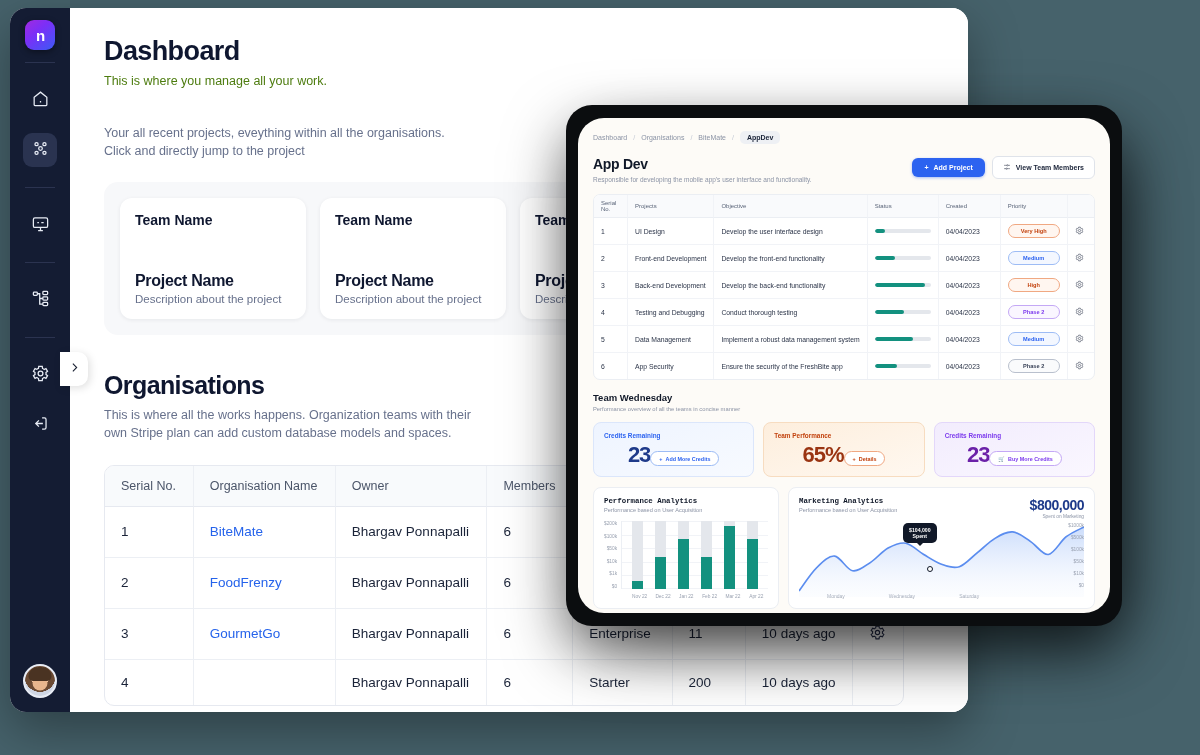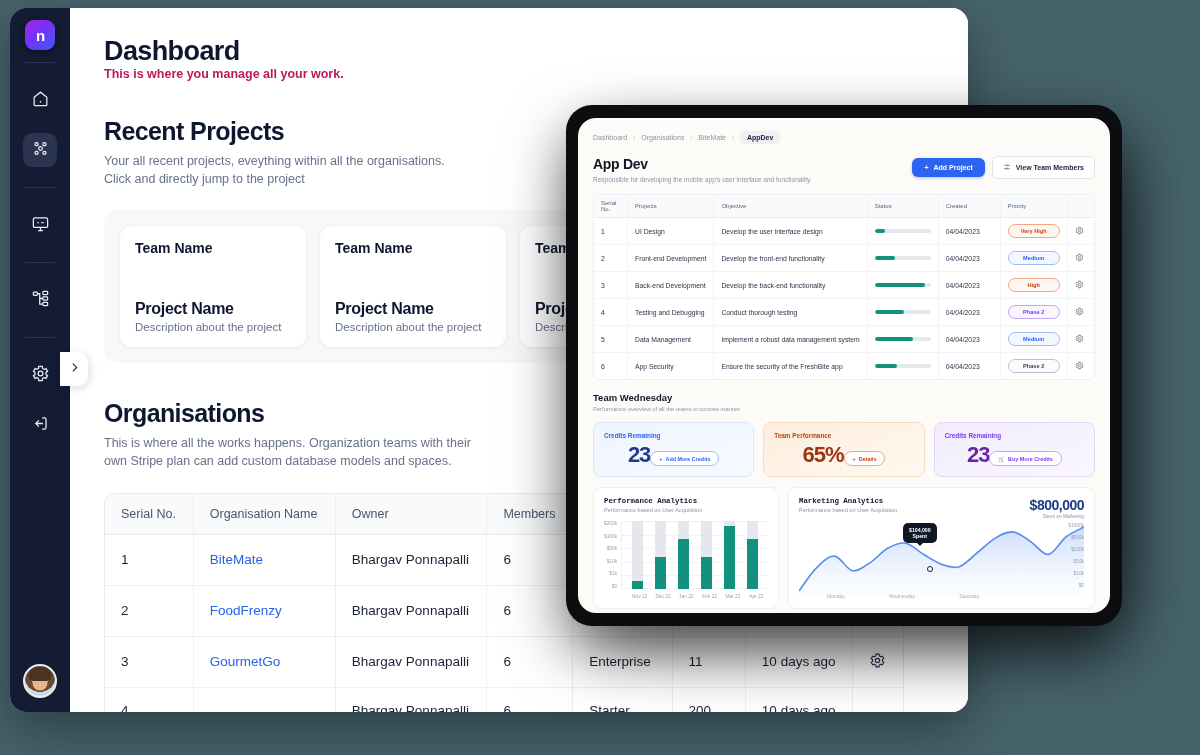--- a/index.html
+++ b/index.html
@@ -77,21 +77,21 @@
     z-index: 5;
   }
   .collapse-btn svg { width: 13px; height: 13px; stroke: #1a2133; fill:none; stroke-width: 2; }
 
   
   .app-main {
     flex: 1; padding: 28px 0 0 34px; position: relative; overflow: hidden;
     background: #fff;
   }
   h1.page-title { font-size: 27px; color: #0f1730; letter-spacing: -.6px; font-weight: 700; }
-  .page-sub { font-size: 12.5px; color: #be185d; margin-top: 0; font-weight: bold; }
+  .page-sub { font-size: 12.5px; color: #4d7c0f; margin-top: 7px; }
   h2.sec-title { font-size: 25px; color: #0f1730; letter-spacing: -.6px; font-weight: 700; }
   .sec-sub { font-size: 12.5px; color: #67718c; margin-top: 6px; line-height: 1.45; max-width: 370px; }
 
   .recent-wrap { margin-top: 36px; }
   .proj-strip {
     margin-top: 22px;
     background: #f7f8fa;
     border-radius: 14px;
     padding: 16px;
     display: flex; gap: 14px;
@@ -151,21 +151,21 @@
     left: 566px; top: 105px;
     width: 556px; height: 521px;
     background: #0b0d0f;
     border-radius: 26px;
     padding: 13px 12px;
     box-shadow: 0 26px 60px rgba(0,0,0,.55);
   }
   .tablet-screen {
     width: 100%; height: 100%;
     background: #fdfbf7;
-    border-radius: 18px;
+    border-radius: 26px;
     overflow: hidden;
     padding: 13px 15px 0 15px;
     position: relative;
   }
 
   
   .crumbs { display: flex; align-items: center; gap: 6px; font-size: 7px; color: #8b93a5; }
   .crumbs .sep { color: #c3c9d4; }
   .crumbs .current {
     background: #eef0f4; color: #1a2338; font-weight: 700;
@@ -377,21 +377,20 @@
           </svg>
       </span>
     </div>
 
     <div class="app-main">
 
       <h1 class="page-title">Dashboard</h1>
       <div class="page-sub">This is where you manage all your work.</div>
 
       <div class="recent-wrap">
-        <h2 class="sec-title">Recent Projects</h2>
         <div class="sec-sub">Your all recent projects, eveything within all the organisations. Click and directly jump to the project</div>
 
         <div class="proj-strip">
           <div class="proj-card">
             <div class="proj-team">Team Name</div>
             <div>
               <div class="proj-name">Project Name</div>
               <div class="proj-desc">Description about the project</div>
             </div>
           </div>

